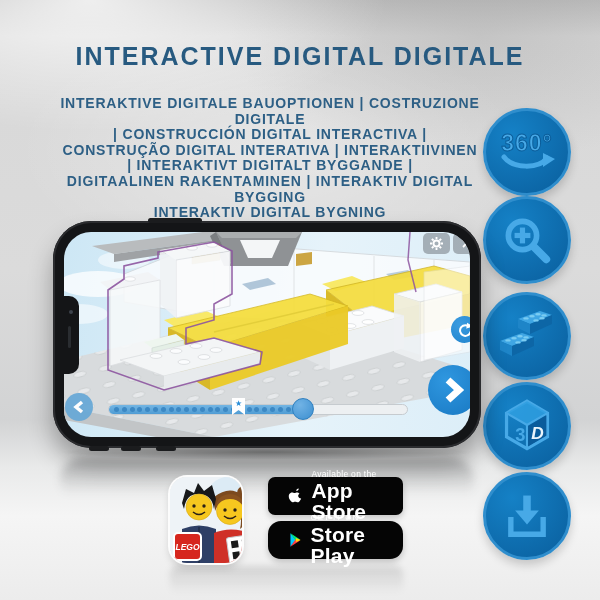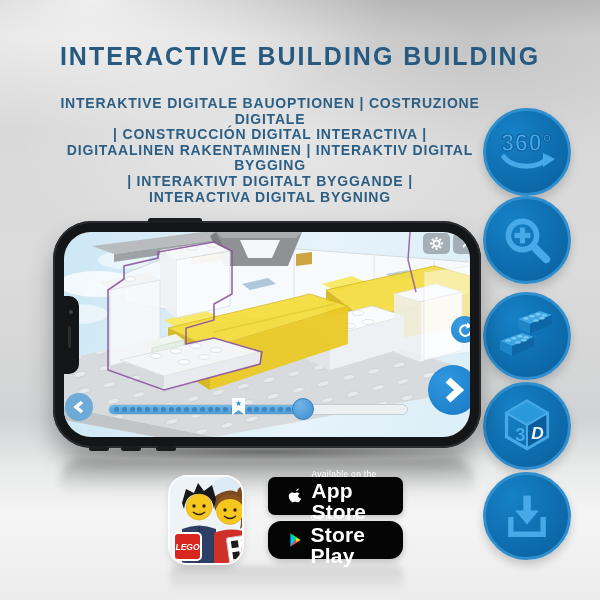--- a/index.html
+++ b/index.html
@@ -74,28 +74,29 @@
   .badge .col{display:flex;flex-direction:column;justify-content:center;line-height:1;}
   .tagline{font-size:8.5px;letter-spacing:.3px;margin-bottom:2px;}
   .tagline.caps{font-size:8px;letter-spacing:1px;}
   .storename{font-size:21px;font-weight:bold;letter-spacing:.2px;}
 </style>
 </head>
 <body>
 
 <div class="page">
 
-  <div class="title">INTERACTIVE BUILDING BUILDING</div>
+  <div class="title">INTERACTIVE DIGITAL DIGITALE</div>
 
   <div class="subtitle">
     <div>INTERAKTIVE DIGITALE BAUOPTIONEN | COSTRUZIONE DIGITALE</div>
     <div>| CONSTRUCCIÓN DIGITAL INTERACTIVA |</div>
+    <div>CONSTRUÇÃO DIGITAL INTERATIVA | INTERAKTIIVINEN</div>
+    <div>| INTERAKTIVT DIGITALT BYGGANDE |</div>
     <div>DIGITAALINEN RAKENTAMINEN | INTERAKTIV DIGITAL BYGGING</div>
-    <div>| INTERAKTIVT DIGITALT BYGGANDE |</div>
-    <div>INTERACTIVA DIGITAL BYGNING</div>
+    <div>INTERAKTIV DIGITAL BYGNING</div>
   </div>
 
   <div class="fcircle c1">
     <div class="deg360">360°</div>
     <svg width="56" height="22" viewBox="0 0 56 22">
       <path d="M5,4 C14,16 40,16 48,5" stroke="#47a9e7" stroke-width="5" fill="none" stroke-linecap="round"></path>
       <polygon points="44,0 56,6 44,14" fill="#47a9e7"></polygon>
     </svg>
   </div>
 

